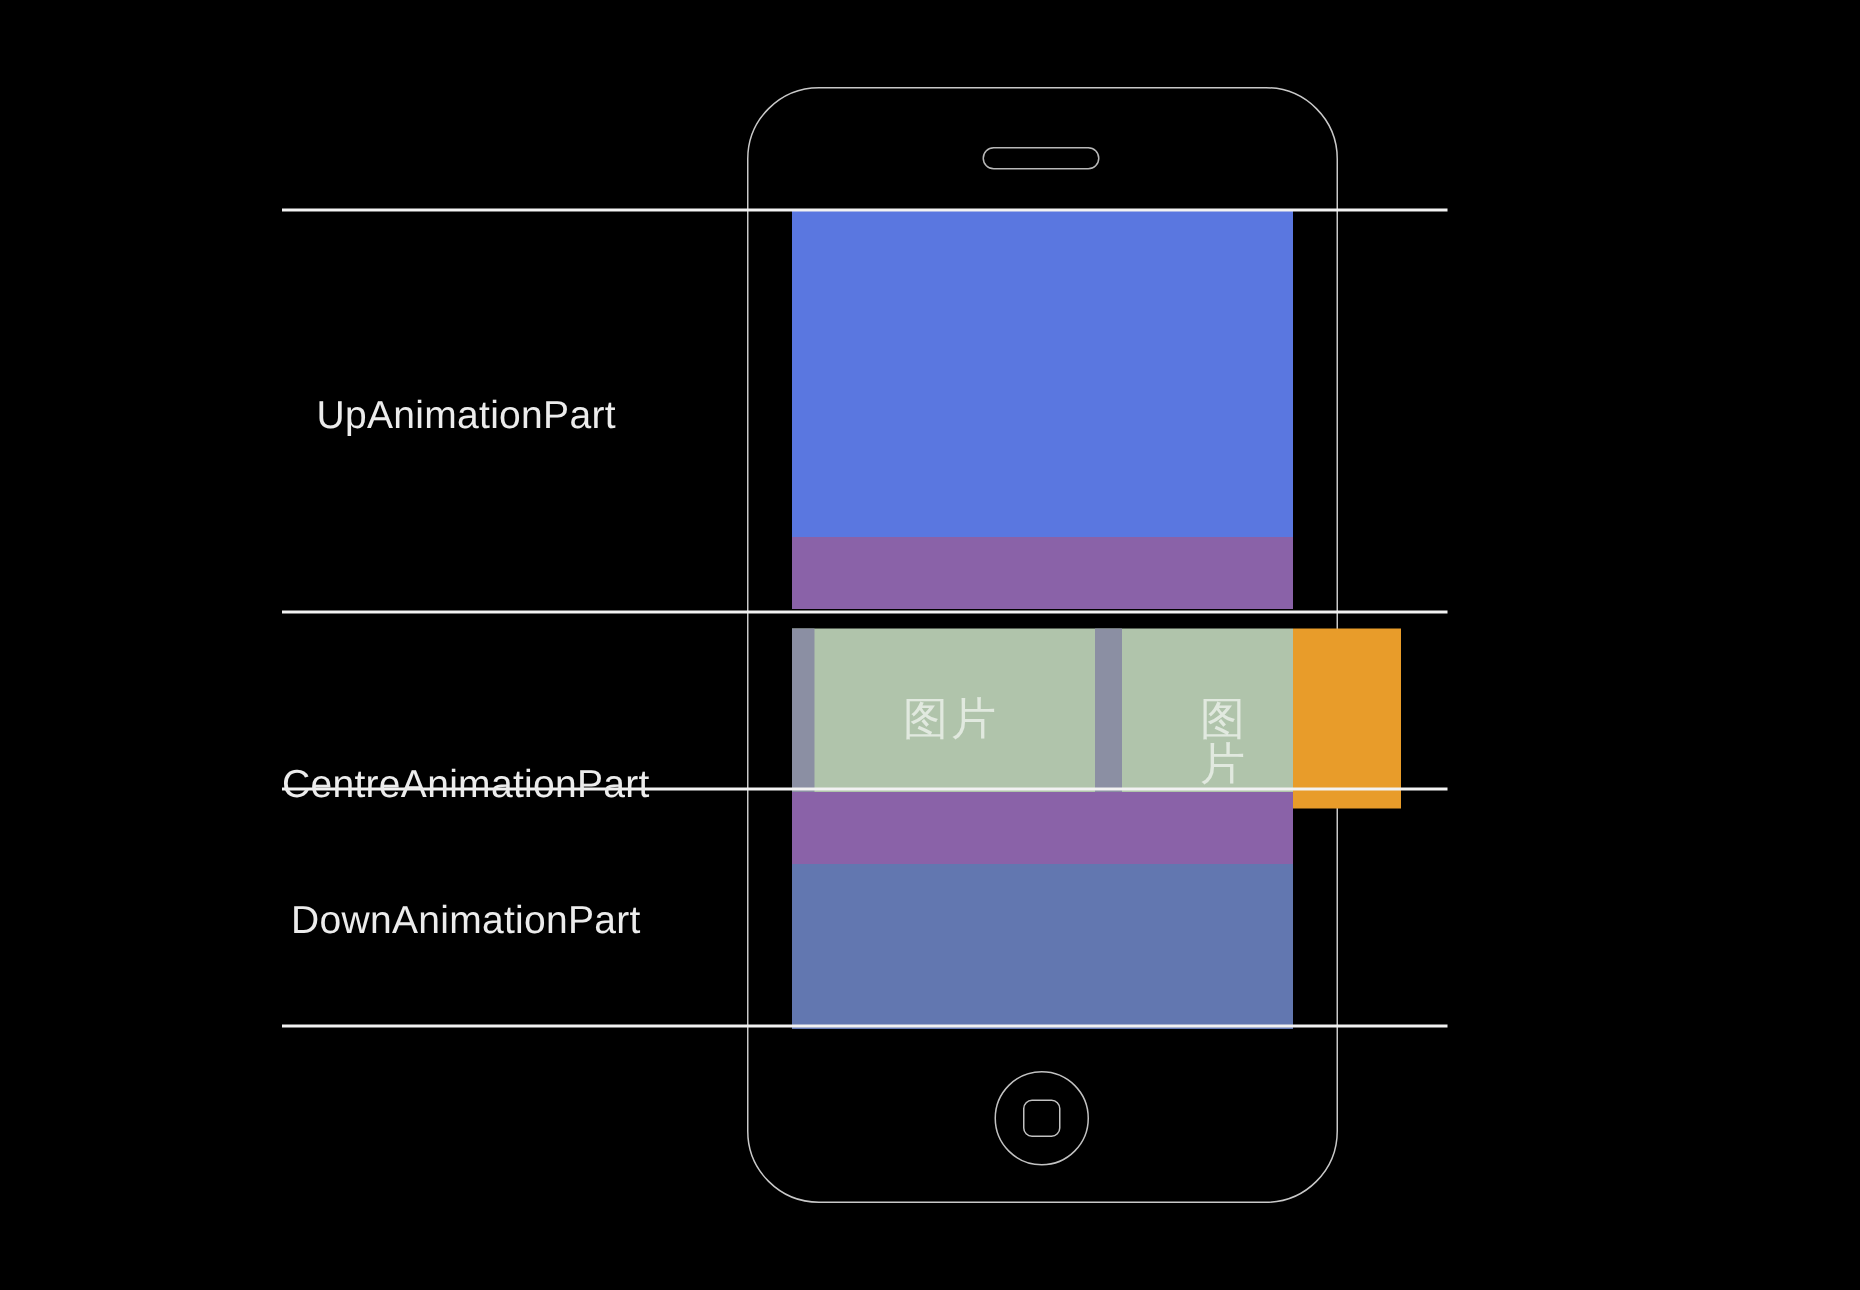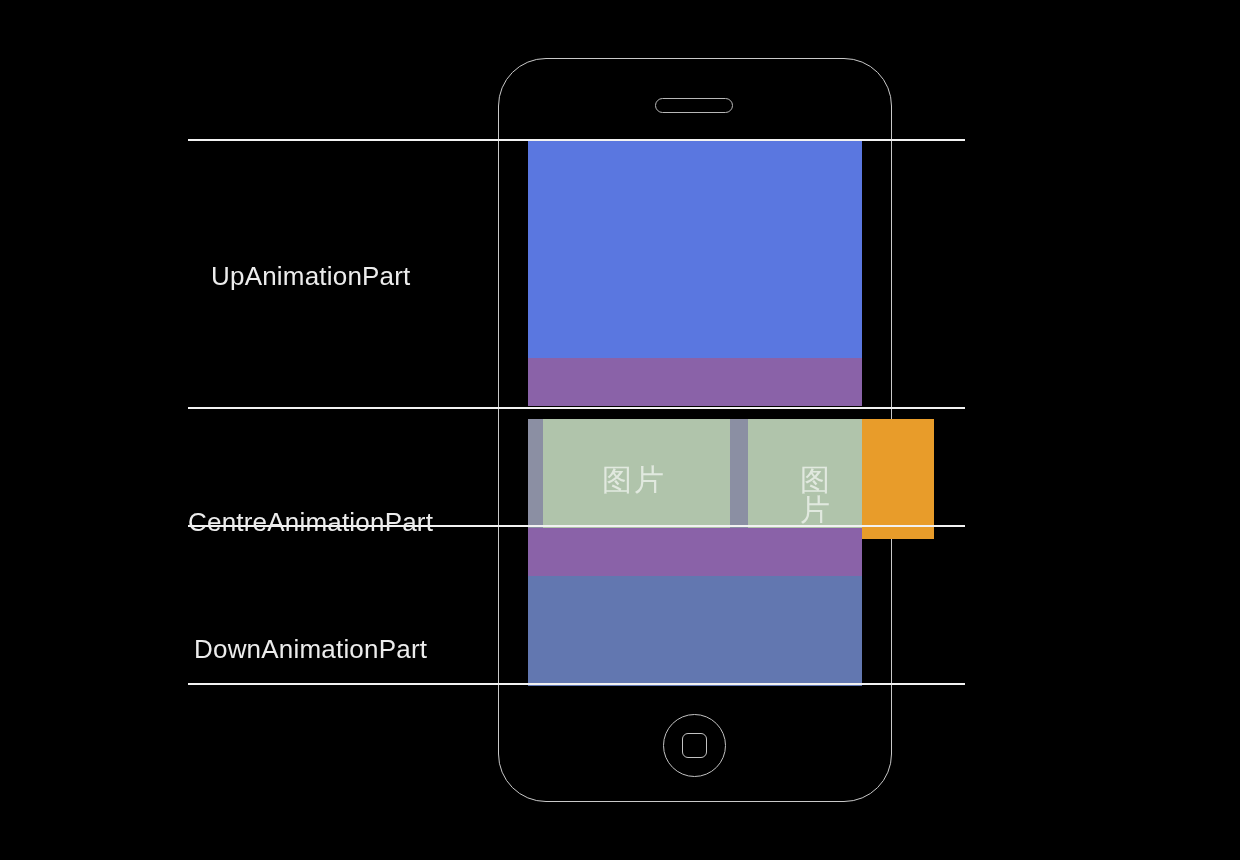--- a/index.html
+++ b/index.html
@@ -154,21 +154,21 @@
   .section-label {
     position: absolute;
     color: #ececec;
     font-size: 26px;
     font-family: "Liberation Sans", sans-serif;
     letter-spacing: 0.2px;
     white-space: nowrap;
   }
   .label-up     { left: 211px; top: 261px; }
   .label-centre { left: 188px; top: 463px; margin-top: 44px; }
-  .label-down   { left: 194px; top: 634px; text-align: right; }
+  .label-down   { left: 194px; top: 598px; text-align: right; }
 </style>
 </head>
 <body>
 
 <div id="stage">
 
   <div class="phone-frame"></div>
   <div class="phone-speaker"></div>
 
   <div class="screen-content">

